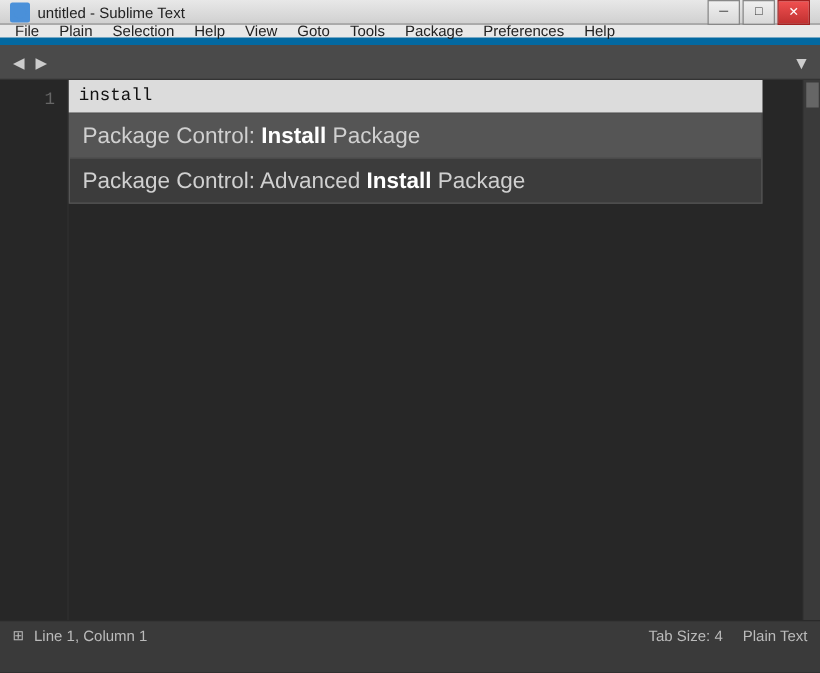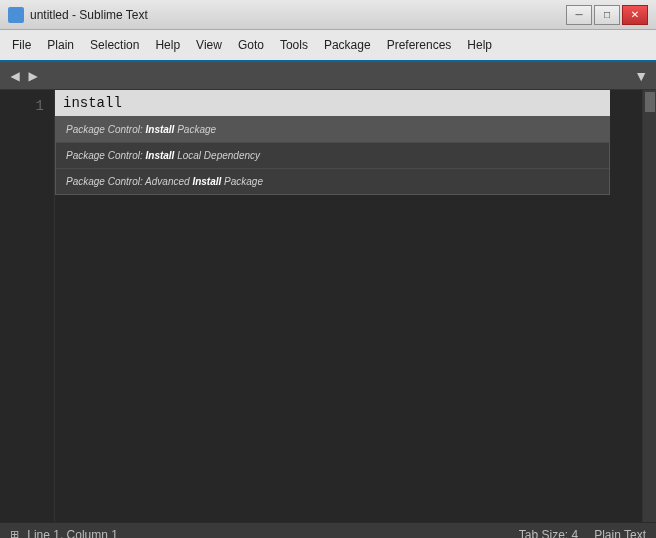--- a/index.html
+++ b/index.html
@@ -1,21 +1,21 @@
 <!DOCTYPE html>
 <html><head>
   <meta charset="utf-8">
   <style>
     * { margin: 0; padding: 0; box-sizing: border-box; }
     body { width: 656px; height: 538px; font-family: 'Segoe UI', Tahoma, sans-serif; font-size: 13px; overflow: hidden; background: #3a3a3a; }
 
     
     #title-bar {
       background: linear-gradient(to bottom, #e8e8e8, #d0d0d0);
-      height: 30px;
+      height: 20px;
       display: flex;
       align-items: center;
       padding: 0 8px;
       border-bottom: 1px solid #aaa;
       user-select: none;
     }
     #title-bar-icon {
       width: 16px;
       height: 16px;
       margin-right: 6px;
@@ -41,25 +41,25 @@
       cursor: pointer;
       display: flex; align-items: center; justify-content: center;
       font-size: 10px;
       color: #333;
     }
     .win-btn.close { background: linear-gradient(to bottom, #f05050, #c03030); color: white; border-color: #a02020; }
 
     
     #menu-bar {
       background: #e8e8e8;
-      height: 32px;
+      height: 16px;
       display: flex;
       align-items: center;
       padding: 0 4px;
-      border-bottom: 2px solid #0369a1;
+      border-bottom: 6px solid #0369a1;
     }
     .menu-item {
       padding: 2px 8px;
       font-size: 12px;
       color: #222;
       cursor: pointer;
     }
 
     
     #toolbar {
@@ -131,25 +131,24 @@
       font-size: 14px;
       font-family: 'Courier New', monospace;
       color: #111;
     }
     #command-dropdown {
       background: #3c3c3c;
       border: 1px solid #555;
     }
     .cmd-item {
       padding: 7px 10px;
-      font-size: 10px;
+      font-size: 18px;
       color: #d0d0d0;
       cursor: pointer;
       border-bottom: 1px solid #4a4a4a;
-      font-style: italic;
     }
     .cmd-item:last-child { border-bottom: none; }
     .cmd-item:hover, .cmd-item.selected { background: #555; }
     .cmd-item strong { color: #ffffff; font-weight: bold; }
 
     
     #scrollbar-area {
       width: 14px;
       background: #3a3a3a;
       border-left: 1px solid #333;
@@ -218,21 +217,20 @@
     <div>1</div>
   </div>
 
   <div id="editor-area">
 
     <div id="command-palette">
       <input id="command-input" type="text" value="install" style="">
       <div id="command-dropdown">
 
       <div class="cmd-item selected">Package Control: <strong>Install</strong> Package</div>
-          <div class="cmd-item">Package Control: <strong>Install</strong> Local Dependency</div>
           <div class="cmd-item">Package Control: Advanced <strong>Install</strong> Package</div>
         </div>
     </div>
   </div>
 
   <div id="scrollbar-area">
     <div id="scrollbar-thumb"></div>
   </div>
 </div>
 

